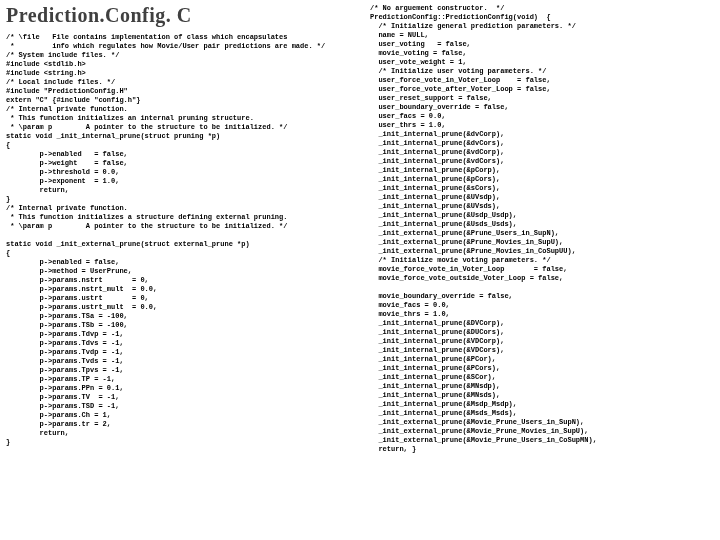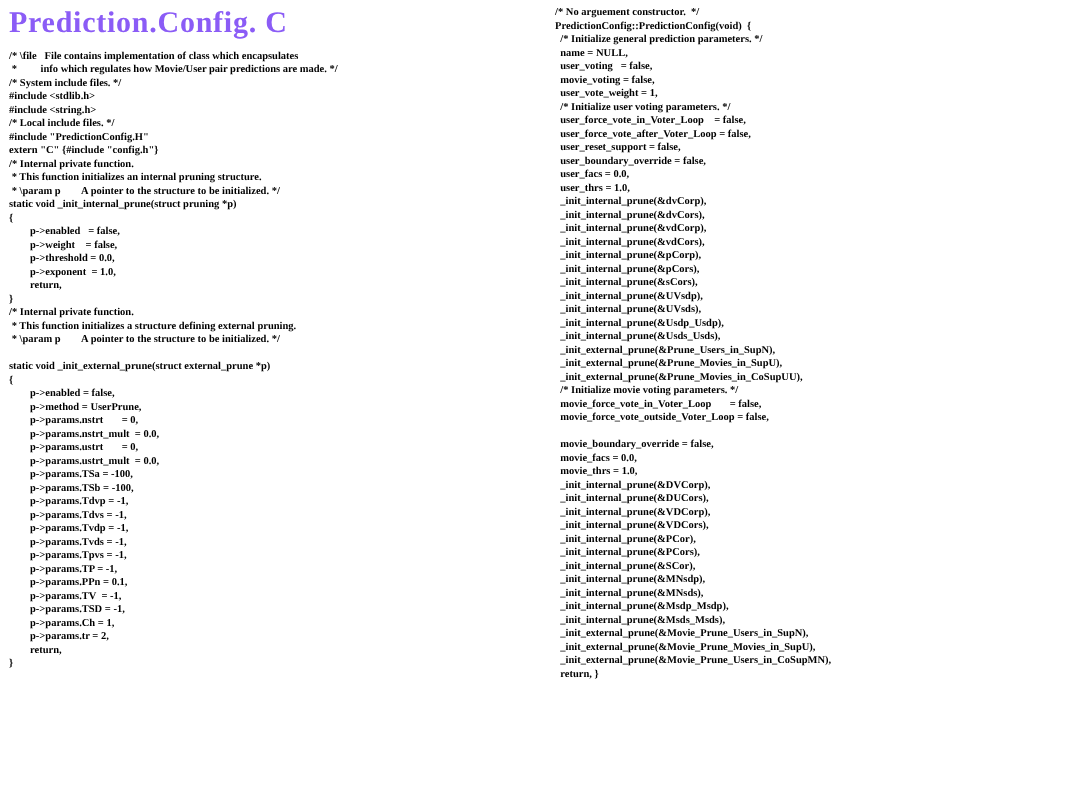--- a/index.html
+++ b/index.html
@@ -22,27 +22,27 @@
   .col {
     display: flex;
     flex-direction: column;
   }
   .left  { width: 360px; }
   .right { width: 340px; padding-left: 4px; }
   .title {
     font-family: "Times New Roman", Times, serif;
     font-size: 20px;
     font-weight: 700;
-    color: #8b5cf6;
+    color: #404040;
     margin: 0 0 6px 0;
     letter-spacing: 0.5px;
   }
   pre.code {
     margin: 0;
-    font-family: Liberation Serif, serif;
+    font-family: Liberation Mono, monospace;
     font-size: 7px;
     line-height: 9px;
     font-weight: 700;
     color: #000;
     white-space: pre;
   }
 </style>
 </head>
 <body>
 

